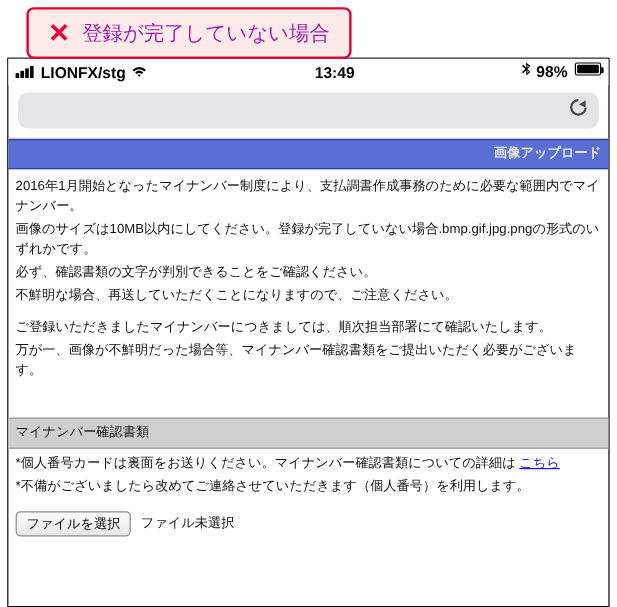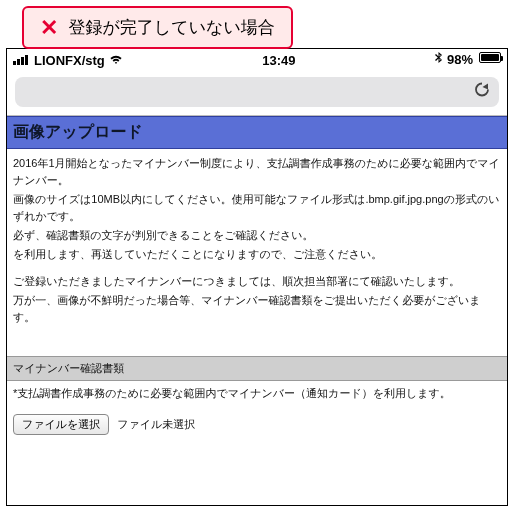--- a/index.html
+++ b/index.html
@@ -19,21 +19,21 @@
     z-index: 100;
   }
   .callout-x {
     color: #e60033;
     font-size: 22px;
     font-weight: bold;
     line-height: 1;
   }
   .callout-text {
     font-size: 17px;
-    color: #000000;
+    color: #a21caf;
   }
   
   .frame {
     position: absolute;
     top: 48px;
     left: 6px;
     right: 6px;
     bottom: 0;
     border: 1.5px solid #000;
   }
@@ -84,26 +84,27 @@
     font-size: 18px;
     color: #444;
   }
   
   .divider { height: 1px; background: #bdbdbd; }
   
   .content { padding: 0; font-size: 11px; line-height: 1.55; color: #111; }
   
   .section-header {
     background: #5a6fd6;
-    color: #0f172a;
+    color: #e5e5e5;
     font-weight: bold;
-    font-size: 16px;
+    font-size: 11px;
     padding: 3px 6px;
     border-top: 1px solid #2f3f9e;
     border-bottom: 1px solid #2f3f9e;
+    text-align: right;
   }
   .paras { padding: 6px 6px; }
   .paras p { margin-bottom: 10px; }
   .paras p.tight { margin-bottom: 2px; }
   
   .link { color: #1a1af0; text-decoration: underline; cursor: pointer; }
   
   .sub-header {
     background: #cfcfcf;
     font-size: 11px;
@@ -179,31 +180,32 @@
 
   <div class="divider"></div>
 
   <div class="content">
     <div class="section-header">画像アップロード</div>
 
     <div class="paras">
       <p class="tight">2016年1月開始となったマイナンバー制度により、支払調書作成事務のために必要な範囲内でマイナンバー。</p>
 
 
-      <p class="tight">画像のサイズは10MB以内にしてください。使用可能なファイル形式は.bmp.gif.jpg.pngの形式のいずれかです。</p>
+      <p class="tight">画像のサイズは10MB以内にしてください。登録が完了していない場合.bmp.gif.jpg.pngの形式のいずれかです。</p>
       <p class="tight">必ず、確認書類の文字が判別できることをご確認ください。</p>
-      <p>を利用します、再送していただくことになりますので、ご注意ください。</p>
+      <p>不鮮明な場合、再送していただくことになりますので、ご注意ください。</p>
 
       <p class="tight">ご登録いただきましたマイナンバーにつきましては、順次担当部署にて確認いたします。</p>
       <p>万が一、画像が不鮮明だった場合等、マイナンバー確認書類をご提出いただく必要がございます。</p>
     </div>
 
     <div class="sub-header">マイナンバー確認書類</div>
     <ul class="bullets">
-      <li>支払調書作成事務のために必要な範囲内でマイナンバー（通知カード）を利用します。</li>
+      <li><span>個人番号カードは裏面をお送りください。マイナンバー確認書類についての詳細は </span><span class="link">こちら</span></li>
+      <li>不備がございましたら改めてご連絡させていただきます（個人番号）を利用します。</li>
     </ul>
 
     <div class="upload-row">
       <button class="file-btn">ファイルを選択</button>
       <span>ファイル未選択</span>
     </div>
 
   </div>
 
 </div>

